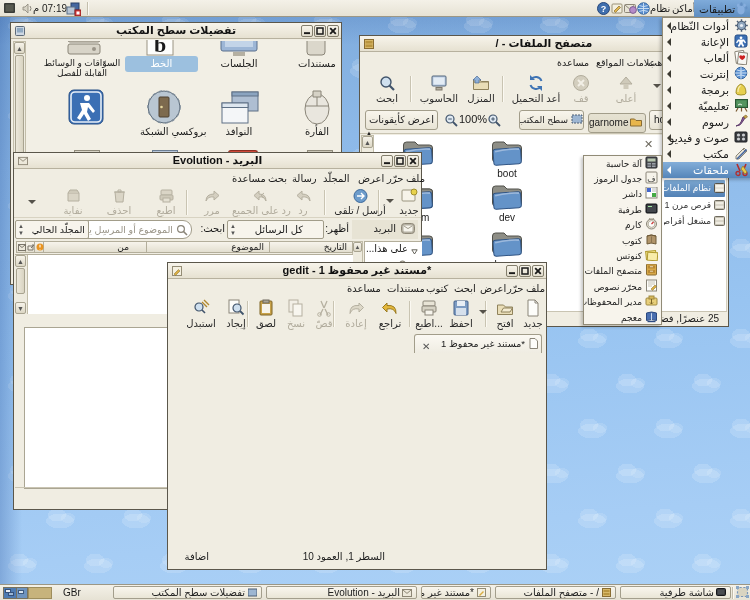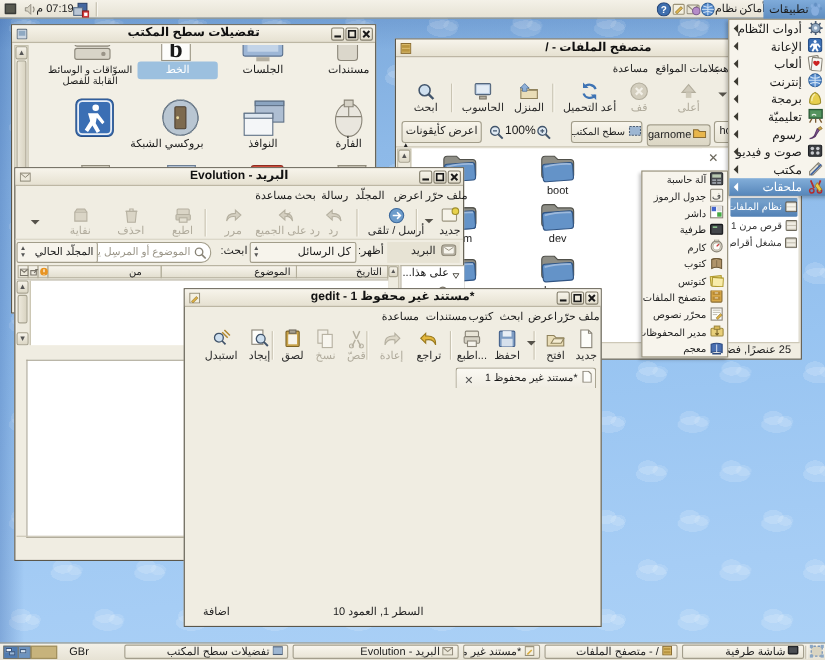--- a/index.html
+++ b/index.html
@@ -121,21 +121,21 @@
         <circle cx="15.5" cy="18" r="1.3" fill="#e8d9a0"></circle>
       </svg>
   <svg class="abs" style="left:56px;top:49px" width="36" height="36" viewBox="0 0 36 36">
         <rect x="1" y="1" width="34" height="34" rx="5" fill="#3b6fb4" stroke="#274e85"></rect>
         <rect x="3" y="3" width="30" height="30" rx="4" fill="none" stroke="#e8eef6" stroke-width="1.6"></rect>
         <circle cx="19" cy="9" r="3" fill="#fff"></circle>
         <path d="M12 14h9l6 8-2 2-5-6-1 5 4 7-3 2-4-7-4 6-3-2 5-8z" fill="#fff"></path>
       </svg>
   <div class="abs" style="left:276px;top:86px;width:58px;text-align:center">الفأرة</div>
   <div class="abs" style="left:198px;top:86px;width:58px;text-align:center">النوافذ</div>
-  <div class="abs" style="left:98px;top:86px;width:75px;text-align:right">بروكسي الشبكة</div>
+  <div class="abs" style="left:128px;top:86px;width:75px;text-align:left">بروكسي الشبكة</div>
   <div class="abs" style="left:295px;top:110px;width:26px;height:8px;background:#c9c5b6;border:1px solid #918c7c;border-bottom:none"></div>
   <div class="abs" style="left:216px;top:110px;width:30px;height:8px;background:#cf4a3a;border:1px solid #8e2e22;border-bottom:none;border-radius:3px 3px 0 0"></div>
   <div class="abs" style="left:140px;top:110px;width:26px;height:8px;background:#b8c6d8;border:1px solid #6d7f94;border-bottom:none"></div>
   <div class="abs" style="left:62px;top:110px;width:26px;height:8px;background:#d8d4c6;border:1px solid #918c7c;border-bottom:none"></div>
 
  </div>
 </div>
 
 <div class="win" style="left:359px;top:35px;width:370px;height:292px">
  <div class="tbar" style="direction:ltr">/ - متصفح الملفات</div>
@@ -368,21 +368,21 @@
   <div class="abs" style="left:14px;top:13px;width:0;height:0;border:4px solid transparent;border-top-color:#55524a"></div>
  </div>
 
  <div class="abs" style="left:0;right:0;top:65px;height:23px">
   <div class="abs" style="right:3px;top:2px;width:66px;height:19px;background:#e7e3d4;direction:rtl;font-size:10px;line-height:18px;padding-right:3px"><svg width="14" height="11" viewBox="0 0 14 11" style="vertical-align:-2px;margin-left:5px">
           <rect x=".5" y=".5" width="13" height="10" rx="3" fill="#b5b0a2" stroke="#8d8776"></rect>
           <rect x="2.5" y="2.5" width="9" height="6" rx="1" fill="#f6f4ec"></rect>
           <path d="M3 3l4 2.6L11 3" fill="none" stroke="#8d8776" stroke-width=".8"></path>
         </svg>البريد</div>
   <div class="abs" style="right:72px;top:5px;direction:rtl;font-size:10px">أظهر:</div>
-  <div class="abs" style="right:97px;top:2px;width:97px;height:19px;border:1px solid #a29d8a;border-radius:2px;background:#f7f4ec;direction:rtl;font-size:10px;line-height:17px;padding-right:4px">كل الرسائل<span style="position:absolute;left:2px;top:2px;font-size:6px;line-height:7px;color:#555">▲<br>▼</span></div>
+  <div class="abs" style="right:97px;top:2px;width:97px;height:19px;border:1px solid #a29d8a;border-radius:2px;background:#f7f4ec;direction:rtl;font-size:10px;line-height:17px;padding-right:20px">كل الرسائل<span style="position:absolute;left:2px;top:2px;font-size:6px;line-height:7px;color:#555">▲<br>▼</span></div>
   <div class="abs" style="right:196px;top:5px;direction:rtl;font-size:10px">ابحث:</div>
   <div class="abs" style="right:229px;top:2px;width:140px;height:19px;border:1px solid #a29d8a;border-radius:9px;background:#fff;direction:rtl;font-size:9.5px;line-height:17px;padding-right:18px;color:#9a9588;overflow:hidden;white-space:nowrap"><svg class="abs" style="right:3px;top:3px" width="12" height="12" viewBox="0 0 12 12">
           <circle cx="5" cy="5" r="3.4" fill="none" stroke="#8a8578" stroke-width="1.2"></circle>
           <path d="M7.5 7.5l3.5 3.5" stroke="#8a8578" stroke-width="1.6"></path>
         </svg>الموضوع أو المرسِل يحتويان</div>
   <div class="abs" style="left:26px;top:5px;direction:rtl;font-size:10px">في</div>
   <div class="abs" style="left:1px;top:2px;width:74px;height:19px;border:1px solid #a29d8a;border-radius:2px;background:#f7f4ec;direction:rtl;font-size:9.5px;line-height:17px;padding-right:3px;overflow:hidden;white-space:nowrap">المجلّد الحالي<span style="position:absolute;left:2px;top:2px;font-size:6px;line-height:7px;color:#555">▲<br>▼</span></div>
  </div>
 
  <div class="abs" style="left:338px;top:88px;width:70px;bottom:22px">

